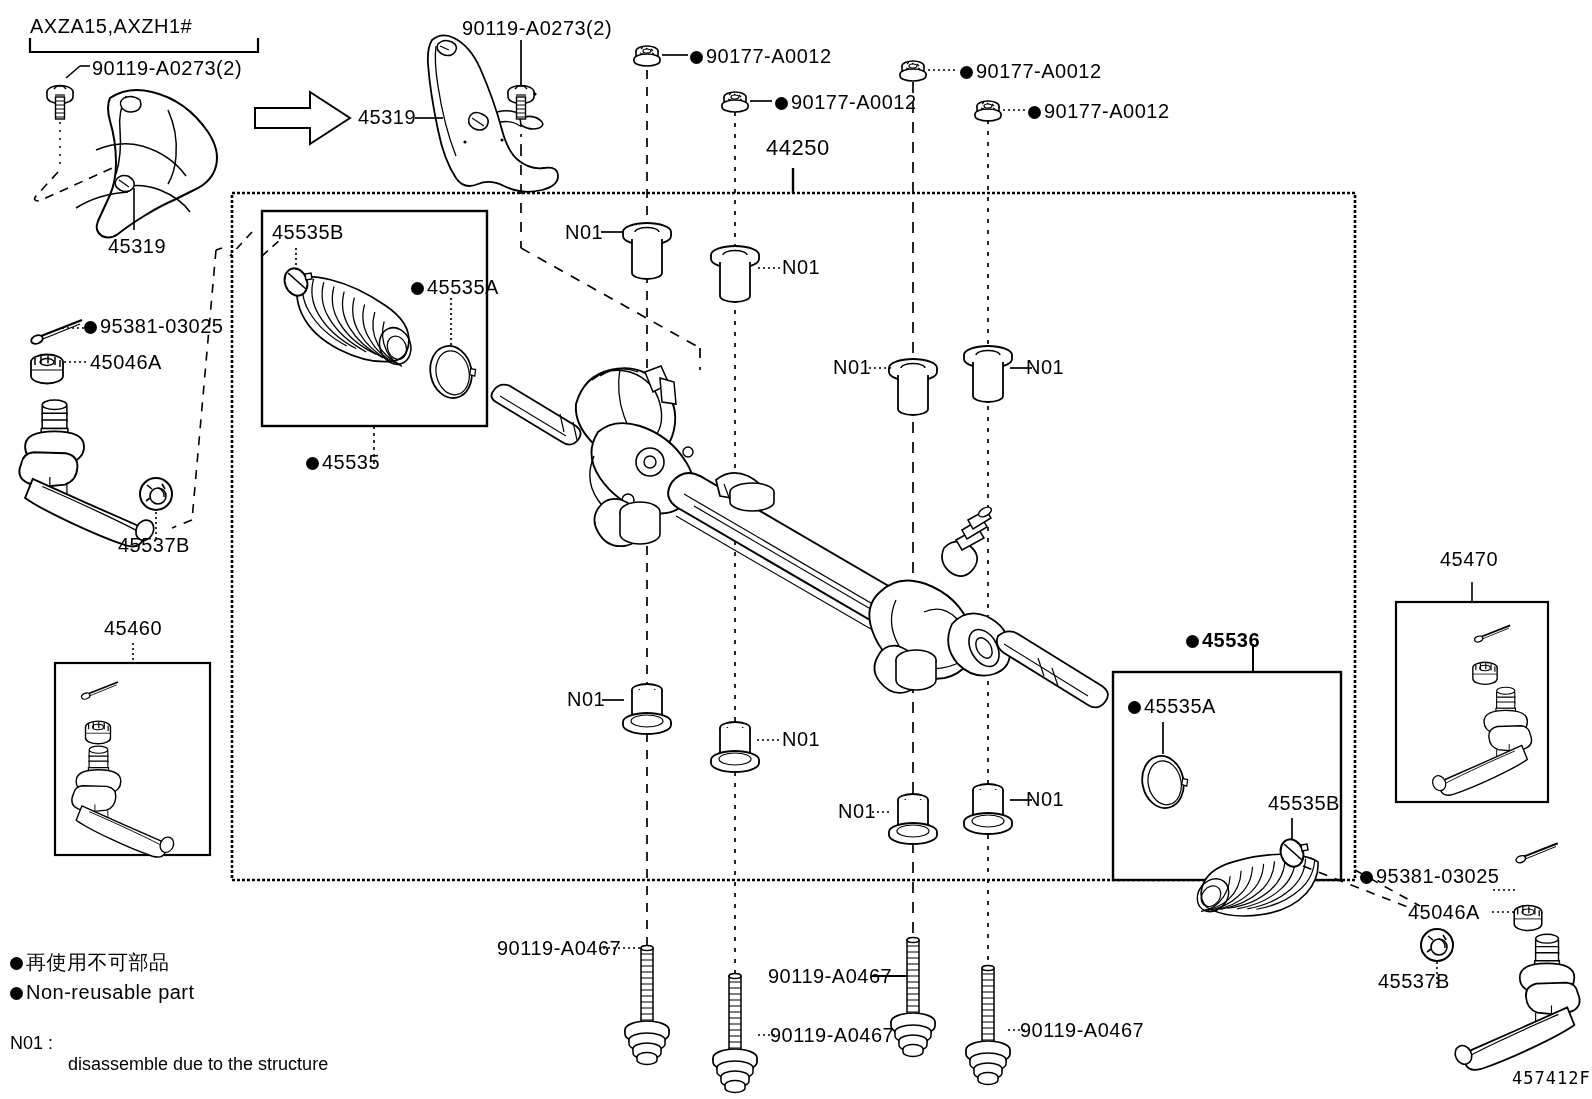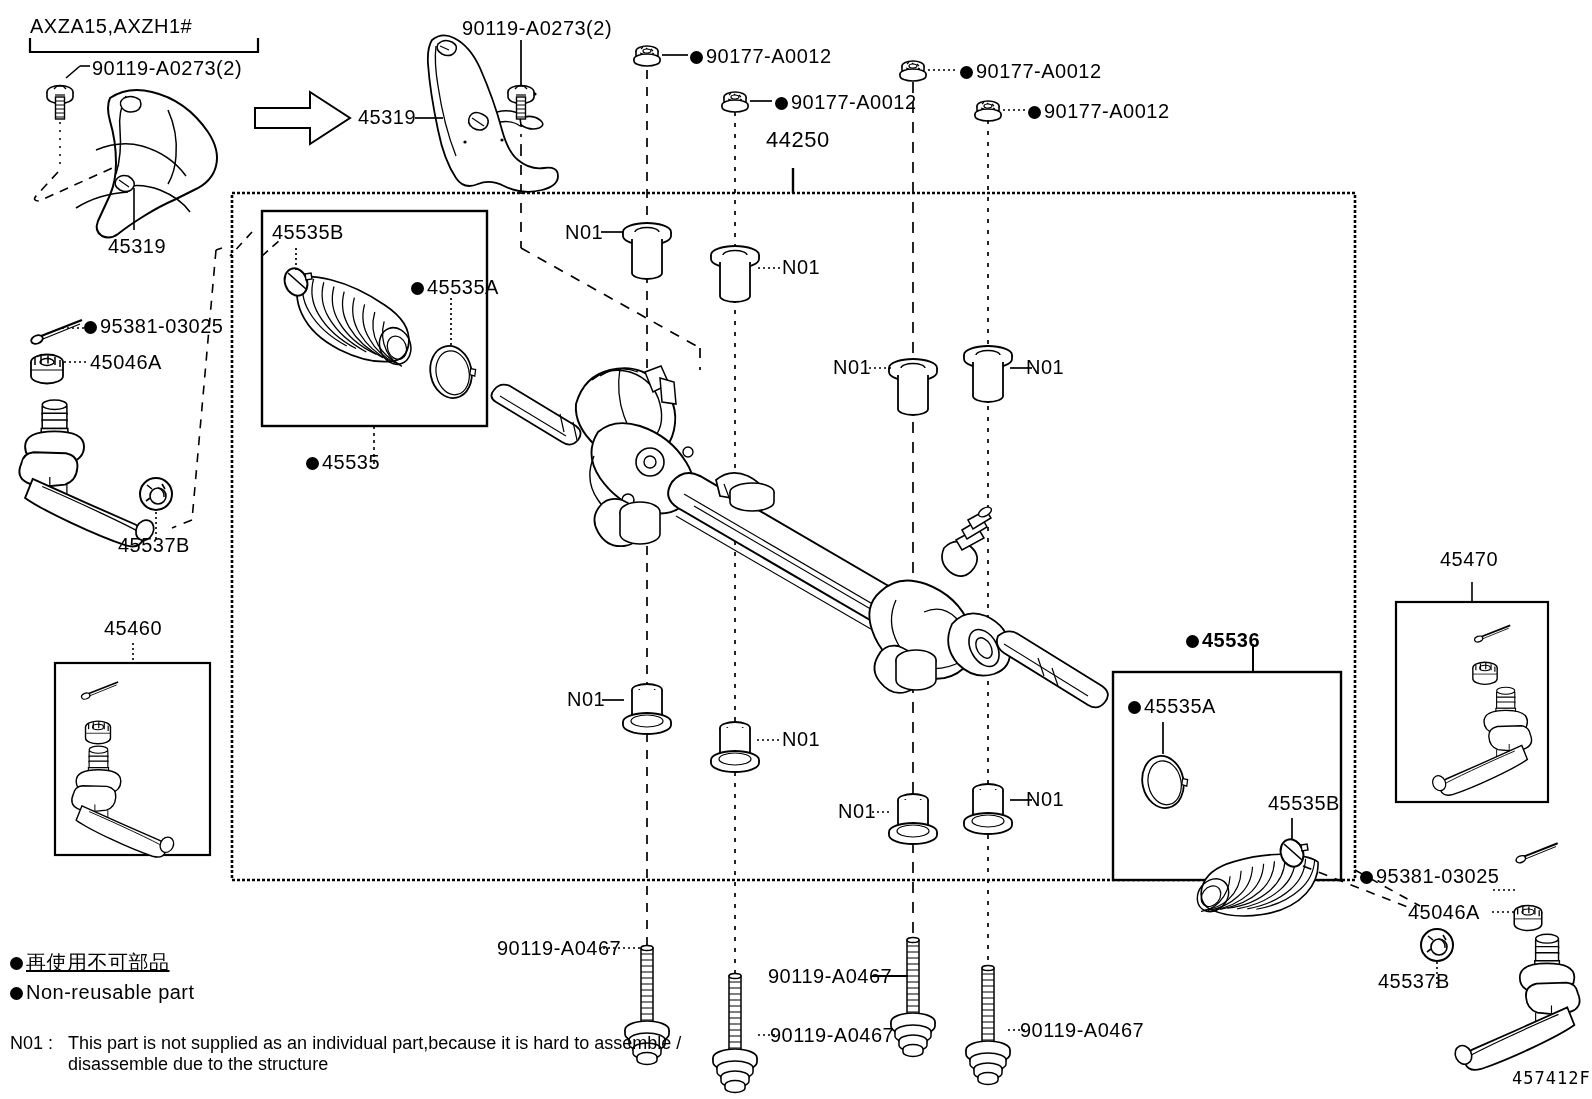--- a/index.html
+++ b/index.html
@@ -25,21 +25,21 @@
   .lbl.big{font-size:22px;}
   .dot{
     display:inline-block;
     width:13px;height:13px;
     border-radius:50%;
     background:#000;
     vertical-align:-1px;
     margin-right:3px;
   }
   svg{position:absolute;left:0;top:0;}
-  .jp{font-family:"DejaVu Sans", sans-serif;font-size:20px;text-decoration:underline;}
+  .jp{font-family:"DejaVu Sans", sans-serif;font-size:20px;}
   .foot{
     position:absolute;
     font-size:18px;
     line-height:1.25;
     white-space:pre;
     text-align:right;
   }
   .corner{
     position:absolute;
     font-family:"DejaVu Sans Mono", monospace;
@@ -467,21 +467,21 @@
   <div class="lbl" style="left:108px;top:236px;">45319</div>
 
   <div class="lbl" style="left:462px;top:18px;">90119-A0273(2)</div>
   <div class="lbl" style="left:358px;top:107px;">45319</div>
 
   <div class="lbl" style="left:690px;top:46px;"><span class="dot"></span><span>90177-A0012</span></div>
   <div class="lbl" style="left:775px;top:92px;"><span class="dot"></span><span>90177-A0012</span></div>
   <div class="lbl" style="left:960px;top:61px;"><span class="dot"></span><span>90177-A0012</span></div>
   <div class="lbl" style="left:1028px;top:101px;"><span class="dot"></span><span>90177-A0012</span></div>
 
-  <div class="lbl big" style="left:766px;top:129px;">44250</div>
+  <div class="lbl big" style="left:766px;top:137px;">44250</div>
 
   <div class="lbl" style="left:272px;top:222px;">45535B</div>
   <div class="lbl" style="left:411px;top:277px;"><span class="dot"></span><span>45535A</span></div>
   <div class="lbl" style="left:306px;top:452px;"><span class="dot"></span><span>45535</span></div>
 
   <div class="lbl" style="left:565px;top:222px;">N01</div>
   <div class="lbl" style="left:782px;top:257px;">N01</div>
   <div class="lbl" style="left:833px;top:357px;">N01</div>
   <div class="lbl" style="left:1026px;top:357px;">N01</div>
 
@@ -507,18 +507,17 @@
 
   <div class="lbl" style="left:497px;top:938px;">90119-A0467</div>
   <div class="lbl" style="left:770px;top:1025px;">90119-A0467</div>
   <div class="lbl" style="left:768px;top:966px;">90119-A0467</div>
   <div class="lbl" style="left:1020px;top:1020px;">90119-A0467</div>
 
   <div class="lbl" style="left:10px;top:952px;"><span class="dot"></span><span class="jp">再使用不可部品</span></div>
   <div class="lbl" style="left:10px;top:982px;"><span class="dot"></span><span>Non-reusable part</span></div>
 
   <div class="foot" style="left:10px;top:1032px;">N01 :</div>
-  <div class="foot" style="left:68px;top:1032px;">This part is not supplied as an individual part,because it is hard to assemble /</div>
   <div class="foot" style="left:68px;top:1053px;">disassemble due to the structure</div>
 
   <div class="corner" style="left:1512px;top:1068px;text-align:right;">457412F</div>
 
 </div>
 
 </body></html>

